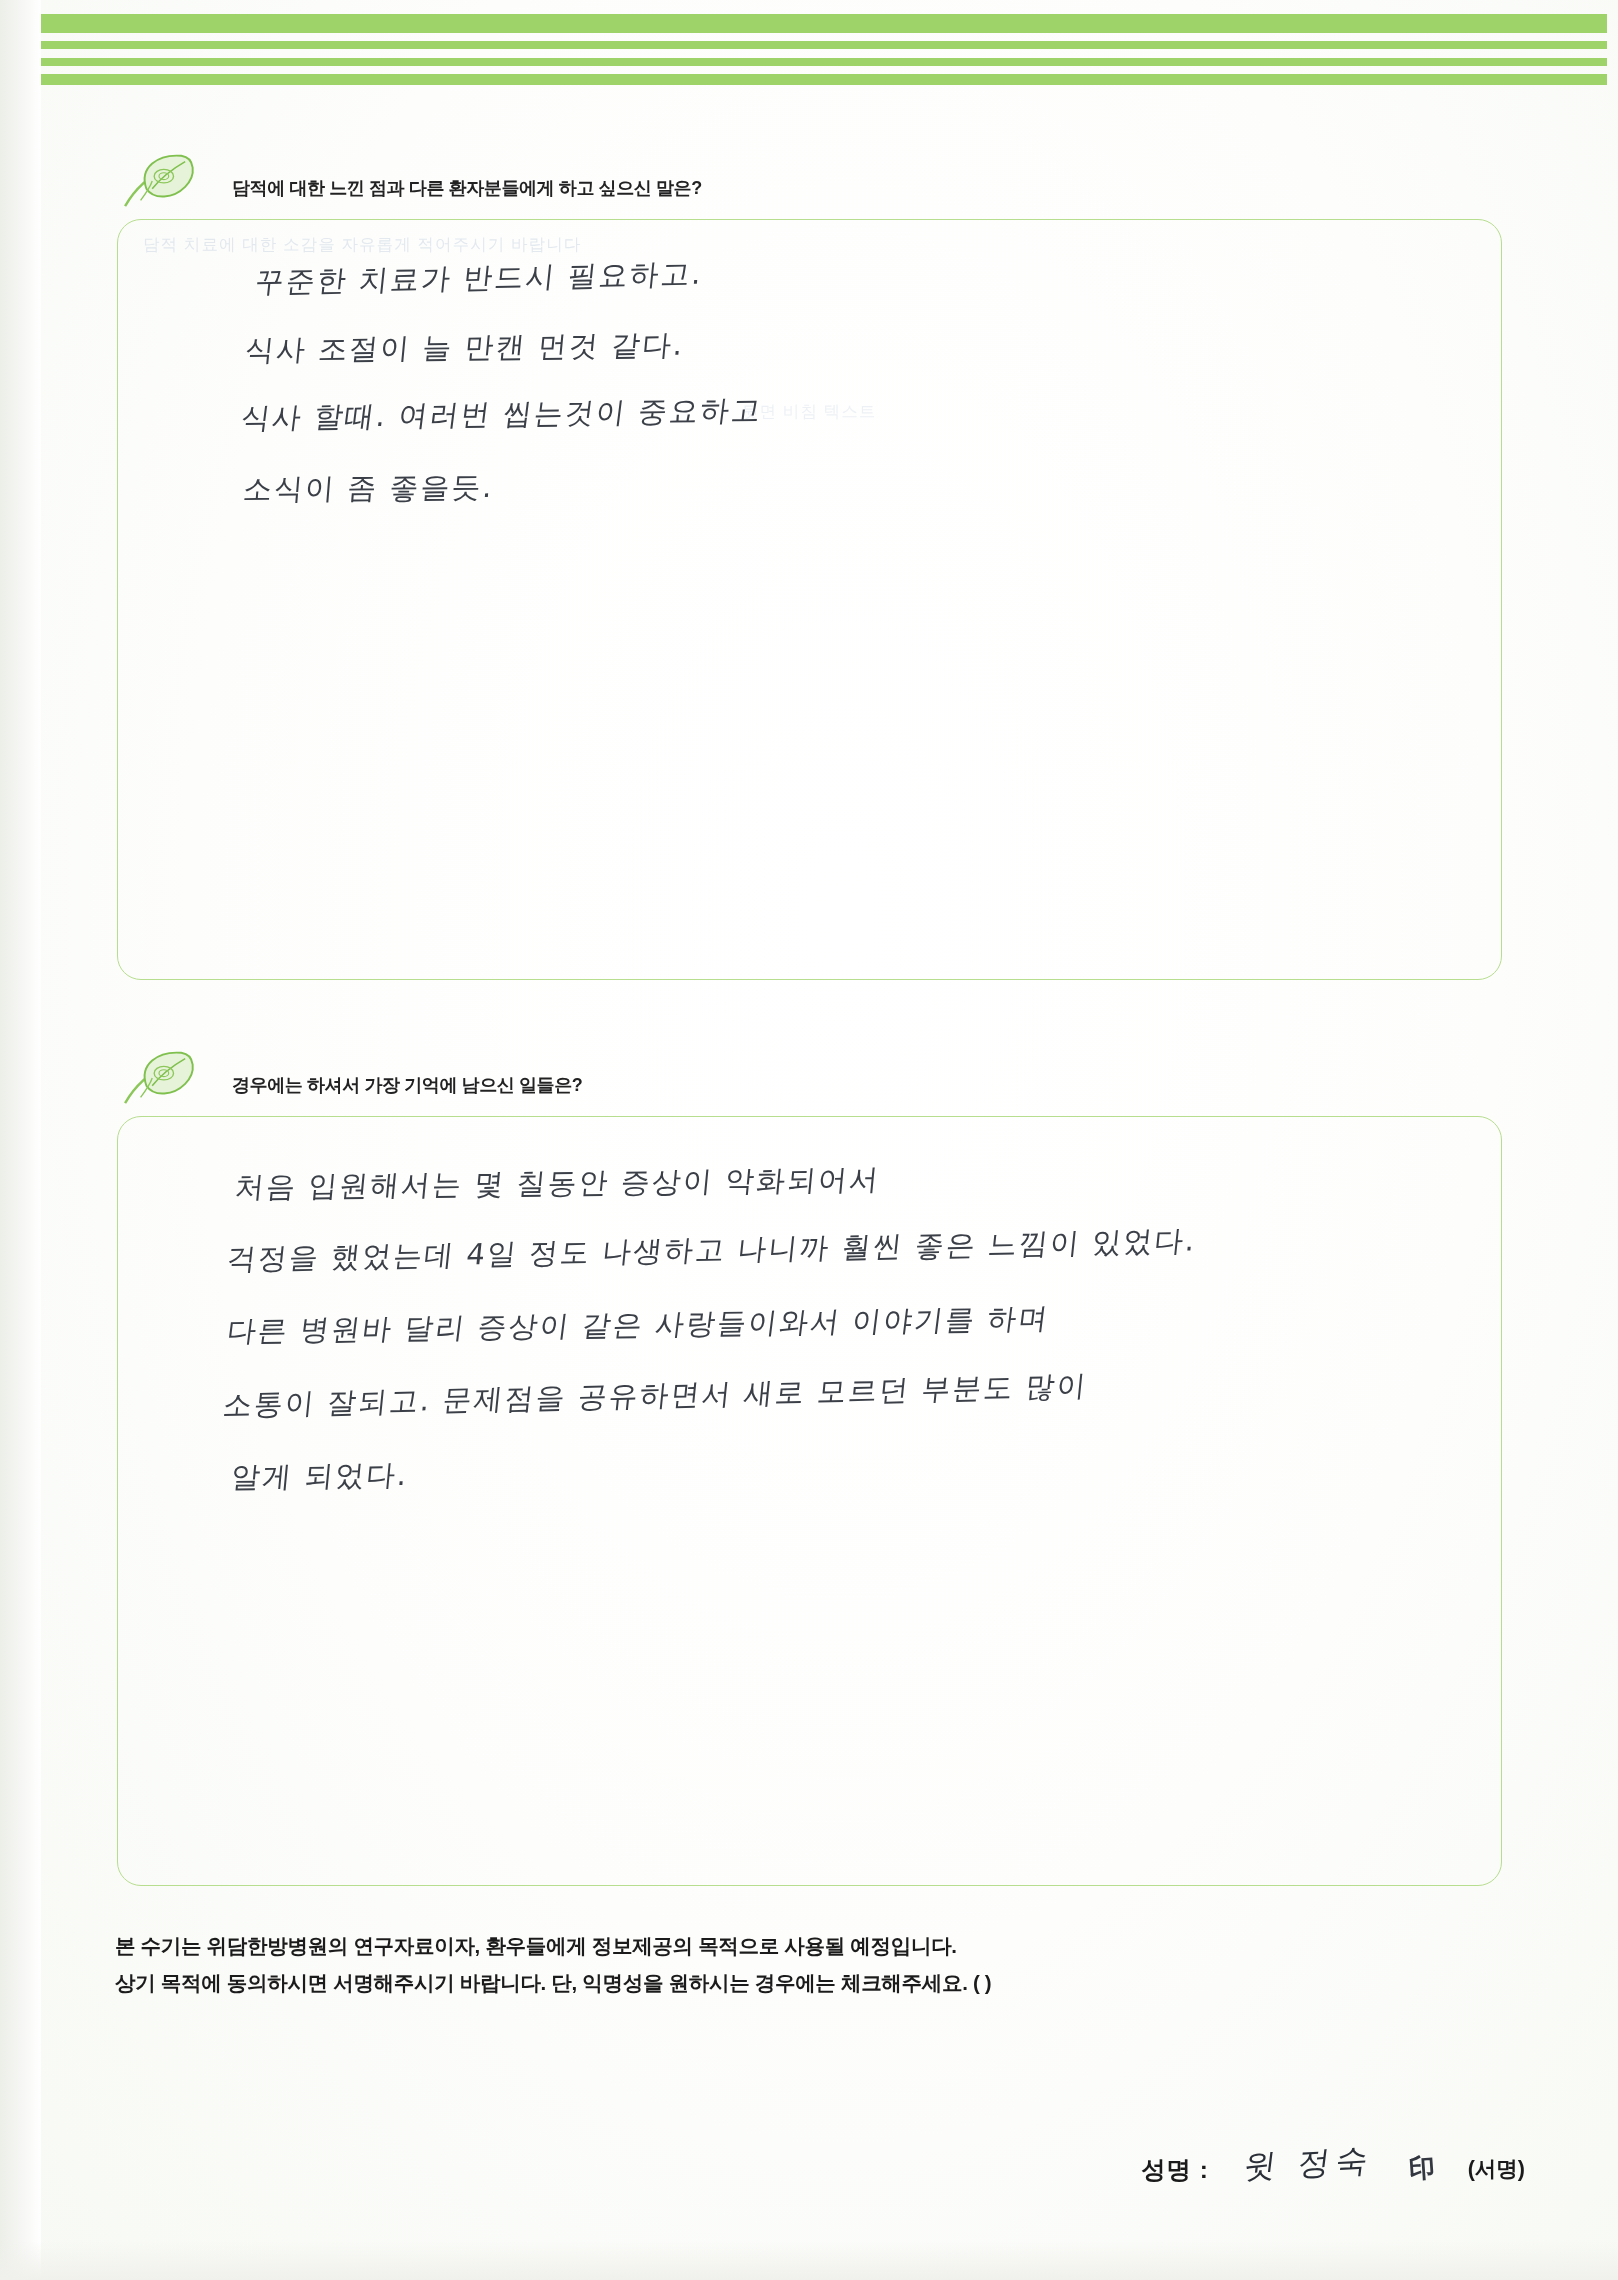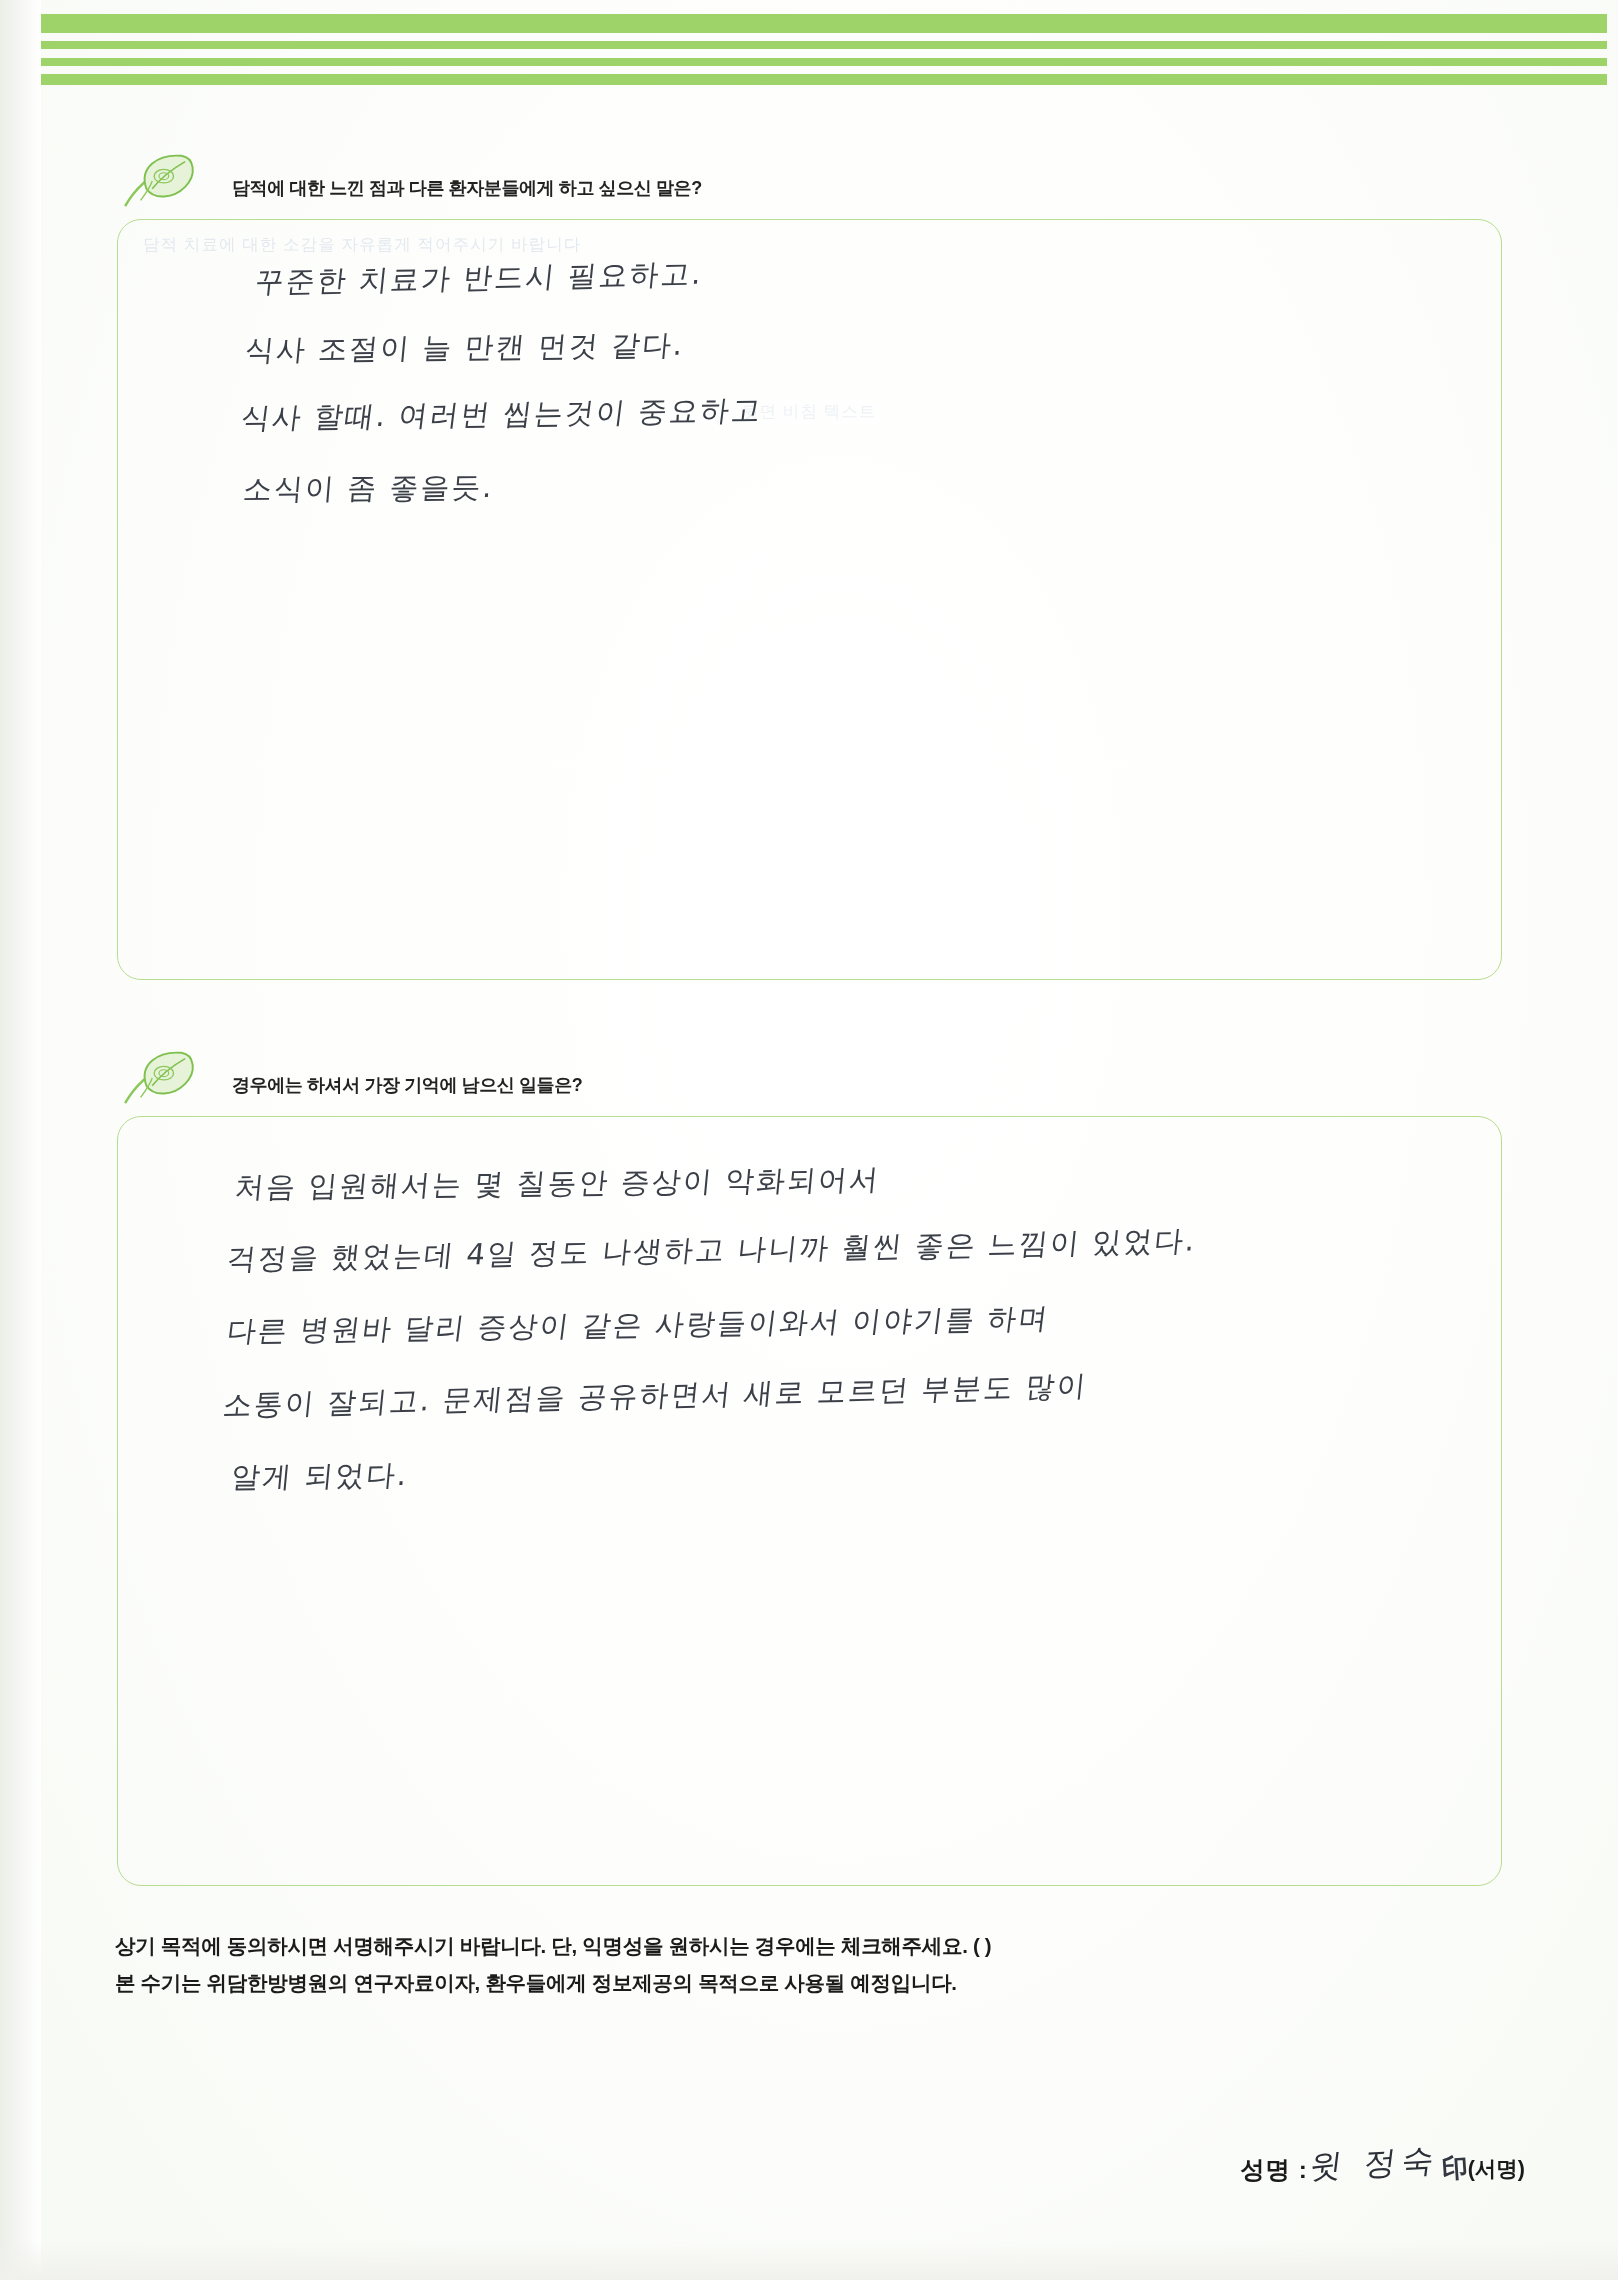--- a/index.html
+++ b/index.html
@@ -115,21 +115,21 @@
     font-weight: 600;
     color: #1b1b1b;
     letter-spacing: -0.3px;
   }
   .sign-row {
     position: absolute;
     right: 94px;
     bottom: 94px;
     display: flex;
     align-items: flex-end;
-    gap: 2px;
+    gap: 35px;
   }
   .sign-label {
     font-size: 24.4px;
     font-weight: 700;
     letter-spacing: 1px;
   }
   .sign-name {
     font-family: "DejaVu Sans", sans-serif;
     font-size: 32px;
     letter-spacing: 5.9px;
@@ -222,22 +222,22 @@
     <div class="answer-box" style="height:770px;">
       <span class="hand h2" style="left:117px; top:51px;">처음  입원해서는   몇 칠동안   증상이   악화되어서</span>
       <span class="hand h1" style="left:109px; top:123px;">걱정을  했었는데   4일 정도  나생하고  나니까   훨씬 좋은  느낌이 있었다.</span>
       <span class="hand h3" style="left:109px; top:195px;">다른 병원바 달리   증상이  같은 사랑들이와서   이야기를 하며</span>
       <span class="hand h5" style="left:105px; top:269px;">소통이  잘되고. 문제점을  공유하면서  새로 모르던 부분도   많이</span>
       <span class="hand h2" style="left:113px; top:341px;">알게 되었다.</span>
     </div>
   </div>
 
   <div class="footer-note" style="top:1927px;">
+    <div>본 수기는 위담한방병원의 연구자료이자, 환우들에게 정보제공의 목적으로 사용될 예정입니다.</div>
     <div>상기 목적에 동의하시면 서명해주시기 바랍니다. 단, 익명성을 원하시는 경우에는 체크해주세요. (    )</div>
-    <div>본 수기는 위담한방병원의 연구자료이자, 환우들에게 정보제공의 목적으로 사용될 예정입니다.</div>
   </div>
 
   <div class="sign-row">
     <span class="sign-label">성명 :</span>
     <span class="sign-name">윗 정숙</span>
     <span class="sign-stamp">印</span>
     <span class="sign-suffix">(서명)</span>
   </div>
 
   <div class="edge-bottom"></div>

